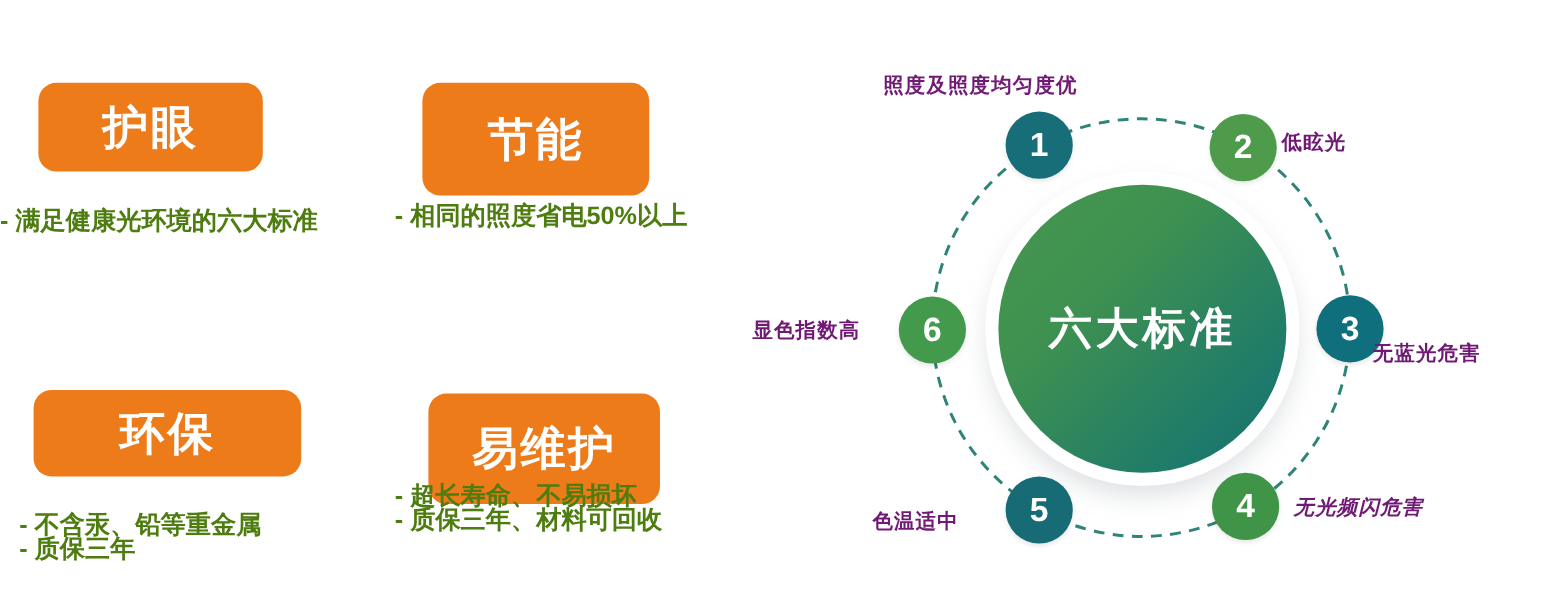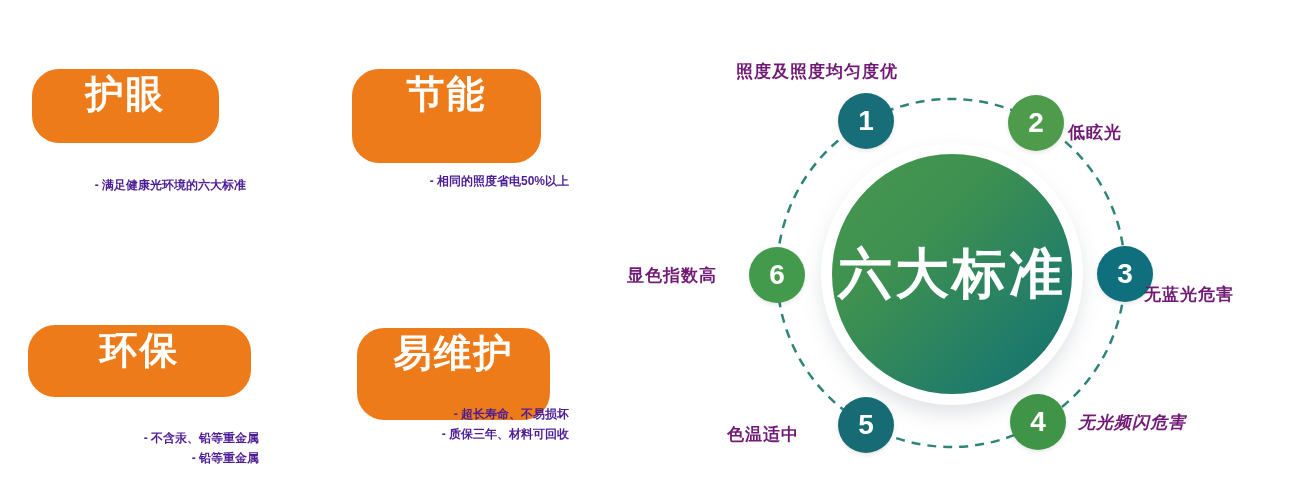--- a/index.html
+++ b/index.html
@@ -14,38 +14,38 @@
   .stage {
     position: relative;
     width: 1294px;
     height: 491px;
     background: #ffffff;
   }
   
   .badge {
     position: absolute;
     background: #EE7B19;
-    border-radius: 27px;
+    border-radius: 15px;
     display: flex;
-    align-items: flex-start;
+    align-items: center;
     justify-content: center;
     color: #ffffff;
     font-size: 38px;
     font-weight: 700;
     letter-spacing: 2px;
   }
   .badge-1 { left: 32px;  top: 69px;  width: 187px; height: 74px; }
   .badge-2 { left: 352px; top: 69px;  width: 189px; height: 94px; }
   .badge-3 { left: 28px;  top: 325px; width: 223px; height: 72px; }
   .badge-4 { left: 357px; top: 328px; width: 193px; height: 92px; }
   .bullets {
     position: absolute;
-    text-align: right;
-    color: #4c1d95;
-    font-size: 12px;
+    text-align: left;
+    color: #4d7c0f;
+    font-size: 21px;
     font-weight: 700;
     line-height: 20px;
     white-space: nowrap;
   }
   .bullets-1 { left: 0px;   top: 175px; width: 246px; }
   .bullets-2 { left: 329px; top: 171px; width: 240px; }
   .bullets-3 { left: 16px;   top: 428px; width: 243px; }
   .bullets-4 { left: 329px; top: 404px; width: 240px; }
   
   .ring-svg { position: absolute; left: 741px; top: 63px; }
@@ -55,21 +55,21 @@
     width: 240px; height: 240px;
     border-radius: 50%;
     background: linear-gradient(135deg, #45964F 0%, #3E9150 35%, #1E7A6B 80%, #177069 100%);
     box-shadow: 0 0 0 11px #ffffff, 0 10px 22px 8px rgba(125,135,145,0.28);
     display: flex;
     align-items: center;
     justify-content: center;
   }
   .center-label {
     color: #ffffff;
-    font-size: 54px;
+    font-size: 36px;
     font-weight: 700;
     letter-spacing: 3px;
   }
   .num-circle {
     position: absolute;
     width: 56px; height: 56px;
     border-radius: 50%;
     display: flex;
     align-items: center;
     justify-content: center;
@@ -86,21 +86,21 @@
   .num-6 { left: 749px;  top: 247px; }
   .diagram-label {
     position: absolute;
     color: #701a75;
     font-size: 17px;
     font-weight: 700;
     white-space: nowrap;
     letter-spacing: 1px;
   }
   .label-top { left: 736px;  top: 60px;  }
-  .label-2   { left: 1068px; top: 121px; }
+  .label-2   { left: 1068px; top: 107px; }
   .label-3   { left: 1144px; top: 263px; margin-top: 20px; }
   .label-4   { left: 1078px; top: 411px; font-style: italic; }
   .label-5   { left: 727px;  top: 423px; }
   .label-6   { left: 627px;  top: 264px; }
 </style>
 </head>
 <body>
 
 <div class="stage">
 
@@ -116,21 +116,21 @@
   </div>
   <div class="bullets bullets-2">
     <div>- 相同的照度省电50%以上</div>
   </div>
 
   <div class="badge badge-3">
     <span>环保</span>
   </div>
   <div class="bullets bullets-3">
     <div>- 不含汞、铅等重金属</div>
-    <div>- 铅等重金属</div>
+    <div>- 质保三年</div>
   </div>
 
   <div class="badge badge-4">
     <span>易维护</span>
   </div>
   <div class="bullets bullets-4">
     <div>- 超长寿命、不易损坏</div>
     <div>- 质保三年、材料可回收</div>
   </div>
 

